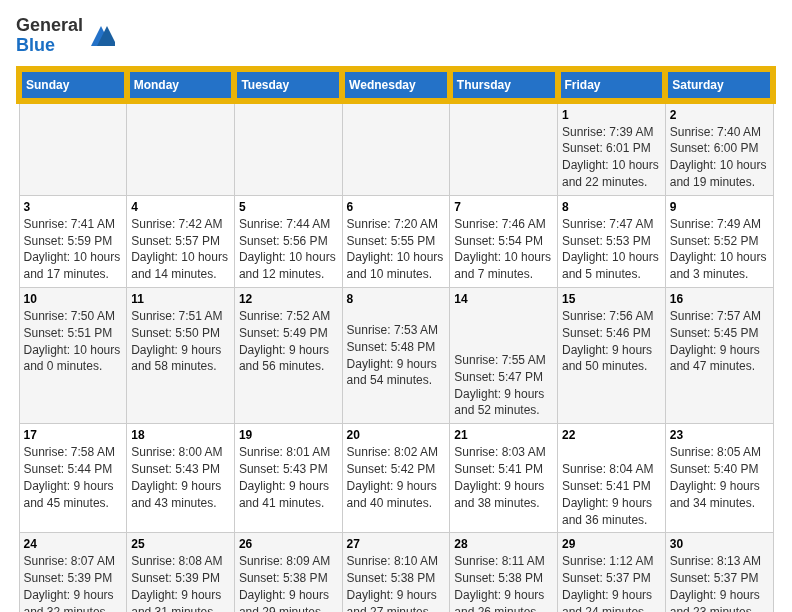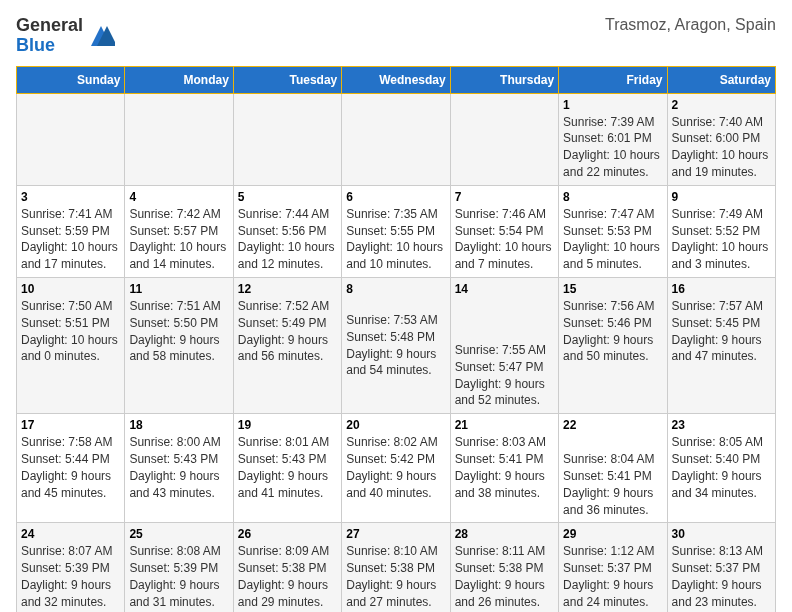--- a/index.html
+++ b/index.html
@@ -54,23 +54,23 @@
     }
     .calendar {
       width: 100%;
       border-collapse: collapse;
       font-size: 11px;
     }
     .calendar thead th {
       background-color: #2472c8;
       color: #fff;
       padding: 6px 4px;
-      text-align: right;
+      text-align: left;
       font-size: 12px;
-      border: 1px solid #eab308;
+      border: 6px solid #eab308;
     }
     .calendar tbody td {
       vertical-align: top;
       border: 1px solid #ccc;
       padding: 4px;
       width: calc(100% / 7);
       height: 80px;
     }
     .calendar tbody tr:nth-child(odd) td {
       background-color: #f5f5f5;
@@ -100,21 +100,20 @@
     <div class="logo-text">
       <span class="logo-general">General</span>
       <span class="logo-blue">Blue</span>
     </div>
     <svg class="logo-icon" viewBox="0 0 28 28" xmlns="http://www.w3.org/2000/svg">
       <polygon points="4,24 14,4 24,24" fill="#2472c8"></polygon>
       <polygon points="14,24 24,4 34,24" fill="#1a5fa0" transform="translate(-4,0)"></polygon>
     </svg>
   </div>
   <div class="title-section">
-    <div class="location">Trasmoz, Aragon, Spain</div>
   </div>
 </div>
 
 <table class="calendar">
   <thead>
     <tr>
     <th>Sunday</th>
         <th>Monday</th>
         <th>Tuesday</th>
         <th>Wednesday</th>
@@ -162,21 +161,21 @@
         </td>
         <td>
           <div class="day-number">5</div>
           <div class="day-info" style="white-space: pre-line;">Sunrise: 7:44 AM
 Sunset: 5:56 PM
 Daylight: 10 hours
 and 12 minutes.</div>
         </td>
         <td>
           <div class="day-number">6</div>
-          <div class="day-info" style="white-space: pre-line;">Sunrise: 7:35 AM
+          <div class="day-info" style="white-space: pre-line;">Sunrise: 7:20 AM
 Sunset: 5:55 PM
 Daylight: 10 hours
 and 10 minutes.</div>
         </td>
         <td>
           <div class="day-number">7</div>
           <div class="day-info" style="white-space: pre-line;">Sunrise: 7:46 AM
 Sunset: 5:54 PM
 Daylight: 10 hours
 and 7 minutes.</div>

